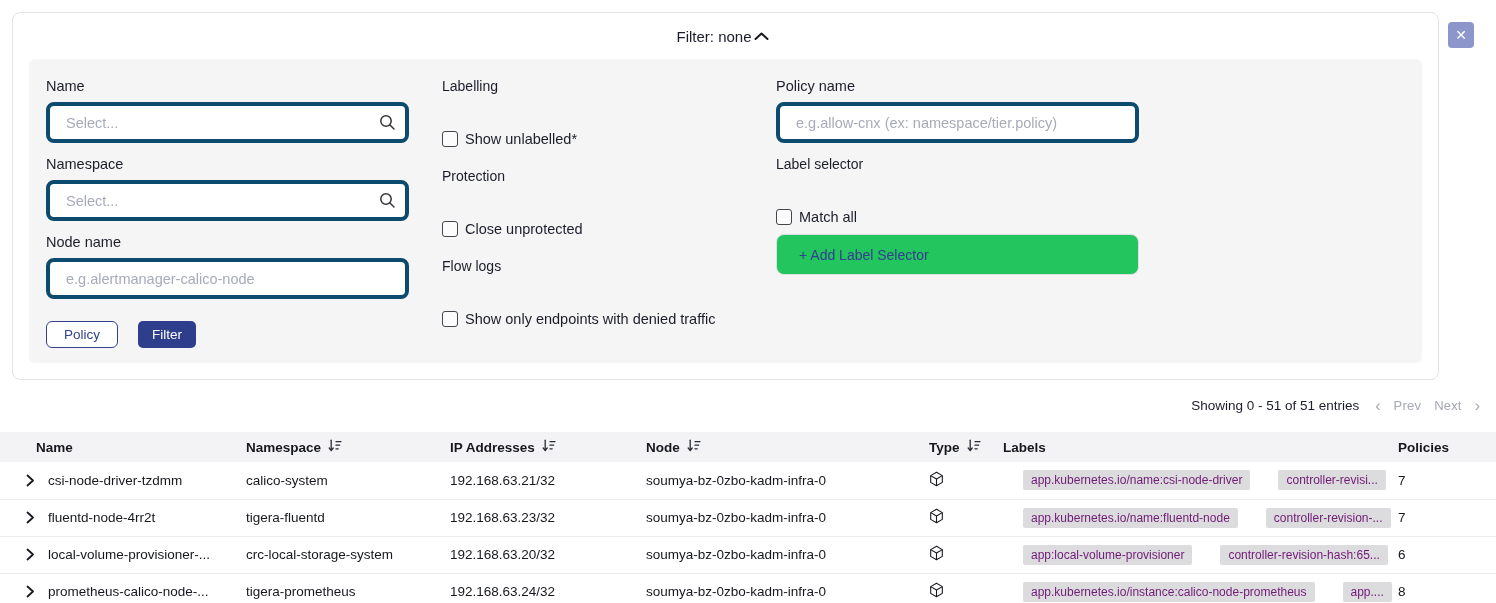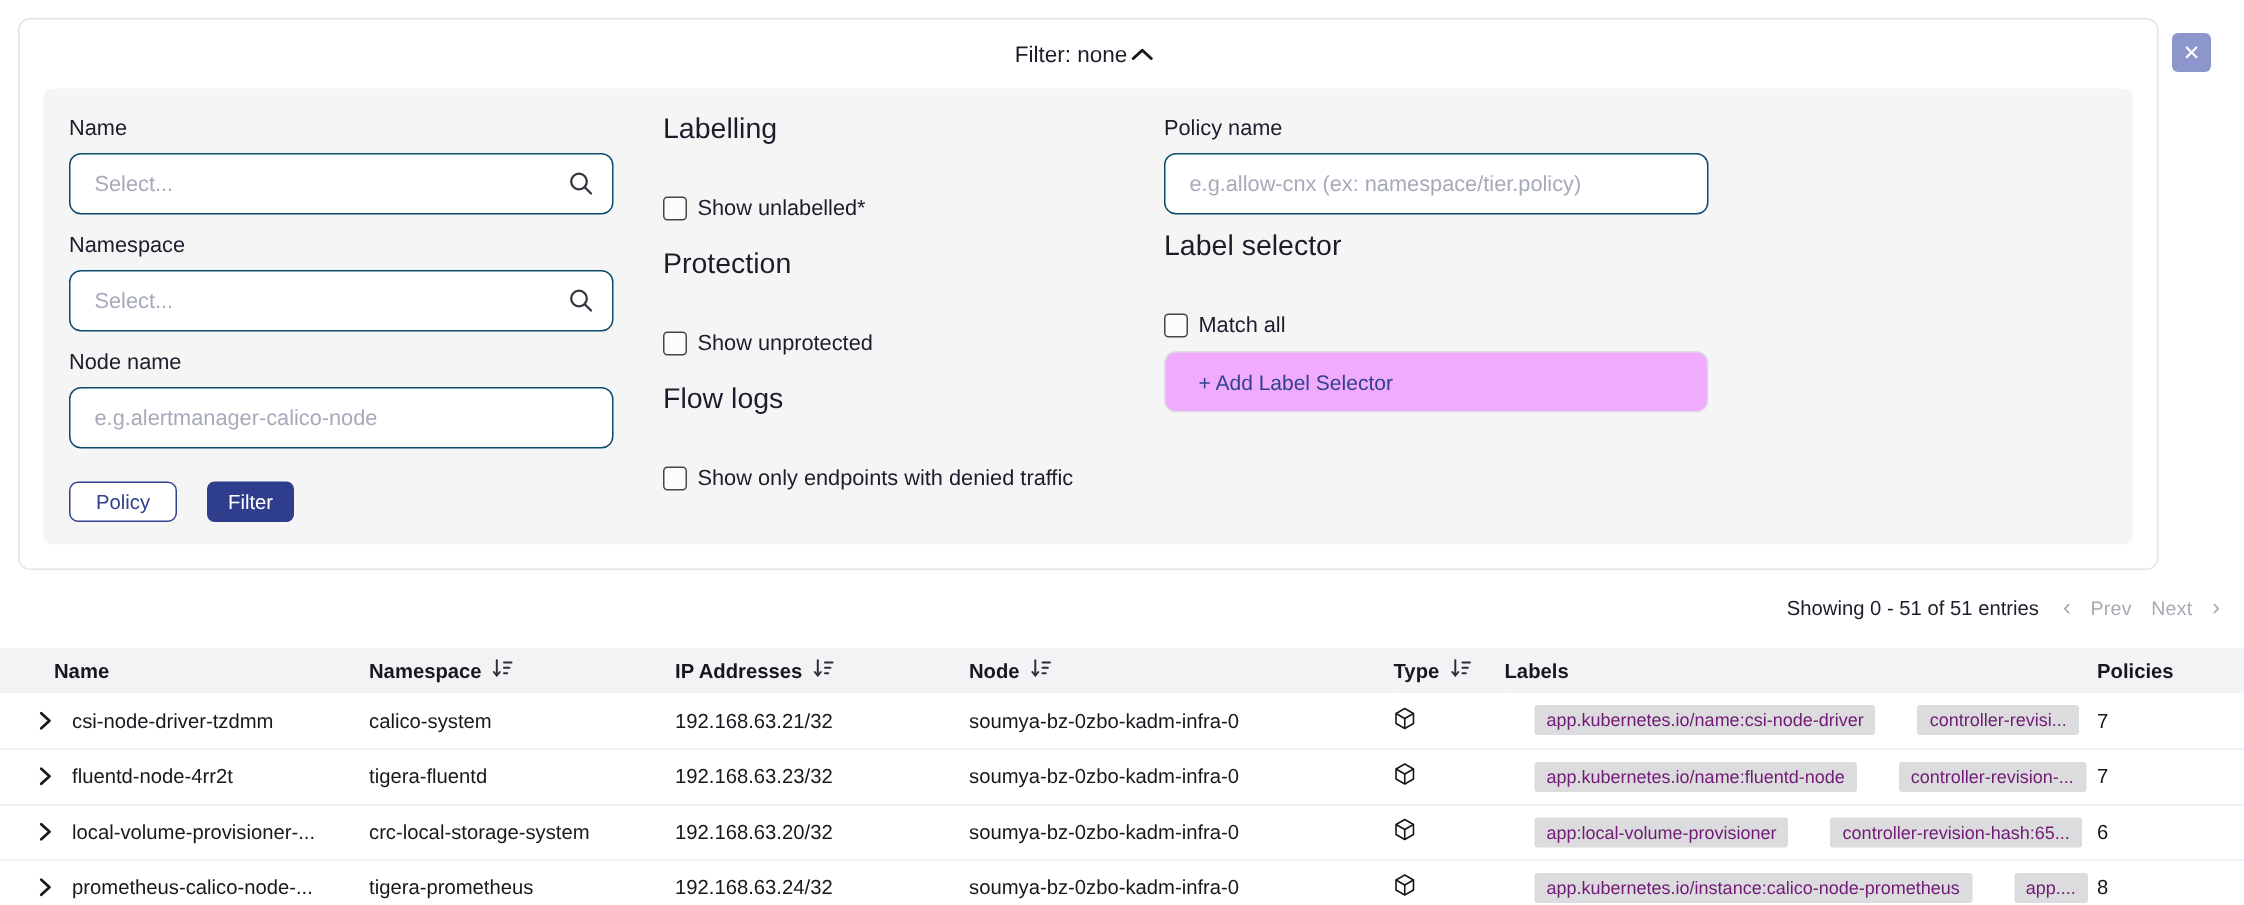--- a/index.html
+++ b/index.html
@@ -32,37 +32,37 @@
   .filter-body {
     margin:0 16px 16px; background:#f5f5f6; border-radius:6px;
     padding:19px 17px 15px;
   }
   .filter-grid { display:grid; grid-template-columns:363px 301px 363px; column-gap:33px; align-items:start; }
 
   .field { margin-bottom:13px; }
   .field-label { font-size:14.5px; line-height:17px; margin-bottom:7px; color:#1b1d2a; }
   .input-wrap { position:relative; }
   .text-input {
-    width:100%; height:41px; background:#fff; border:1px solid #0c4a6e;
+    width:100%; height:41px; background:#fff; border:4px solid #0c4a6e;
     border-radius:8px; padding:0 40px 0 16px; font-size:14.5px; color:#1b1d2a;
     font-family:"Liberation Sans", sans-serif; outline:none;
   }
   .text-input::placeholder { color:#a7aab9; opacity:1; }
   .search-icon { position:absolute; right:13px; top:12px; line-height:0; }
 
   .check-section { margin-bottom:21px; }
-  .section-heading { font-size:19px; line-height:17px; margin-bottom:11px; }
+  .section-heading { font-size:14px; line-height:17px; margin-bottom:11px; }
   .check-row { display:flex; align-items:center; gap:7px; font-size:14.5px;margin-top:36px; }
   .cbx {
     appearance:none; -webkit-appearance:none; width:16px; height:16px; margin:0;
     border:1.6px solid #44464f; border-radius:3px; background:#fcfcfd; cursor:pointer;
   }
 
   .add-selector-btn {
-    width:100%; height:41px; background:#f0abfc; border:1px solid #dfdfe3;
+    width:100%; height:41px; background:#22c55e; border:1px solid #dfdfe3;
     border-radius:8px; color:#32418e; font-size:14px; text-align:left;
     padding:0 0 0 22px; margin-top:9px;
   }
 
   .actions { display:flex; gap:20px; margin-top:22px; }
   .btn-close {
     background:#fff; border:1px solid #32418e; color:#32418e;
     border-radius:6px; font-size:13.5px; padding:0 17px; height:27px;
   }
   .btn-filter {
@@ -162,21 +162,21 @@
           <div class="section-heading">Labelling</div>
           <label class="check-row">
             <input type="checkbox" class="cbx" style="">
             <span>Show unlabelled*</span>
           </label>
         </div>
         <div class="check-section">
           <div class="section-heading">Protection</div>
           <label class="check-row">
             <input type="checkbox" class="cbx" style="">
-            <span>Show unprotected</span>
+            <span>Close unprotected</span>
           </label>
         </div>
         <div class="check-section">
           <div class="section-heading">Flow logs</div>
           <label class="check-row">
             <input type="checkbox" class="cbx" style="">
             <span>Show only endpoints with denied traffic</span>
           </label>
         </div>
       </div>

